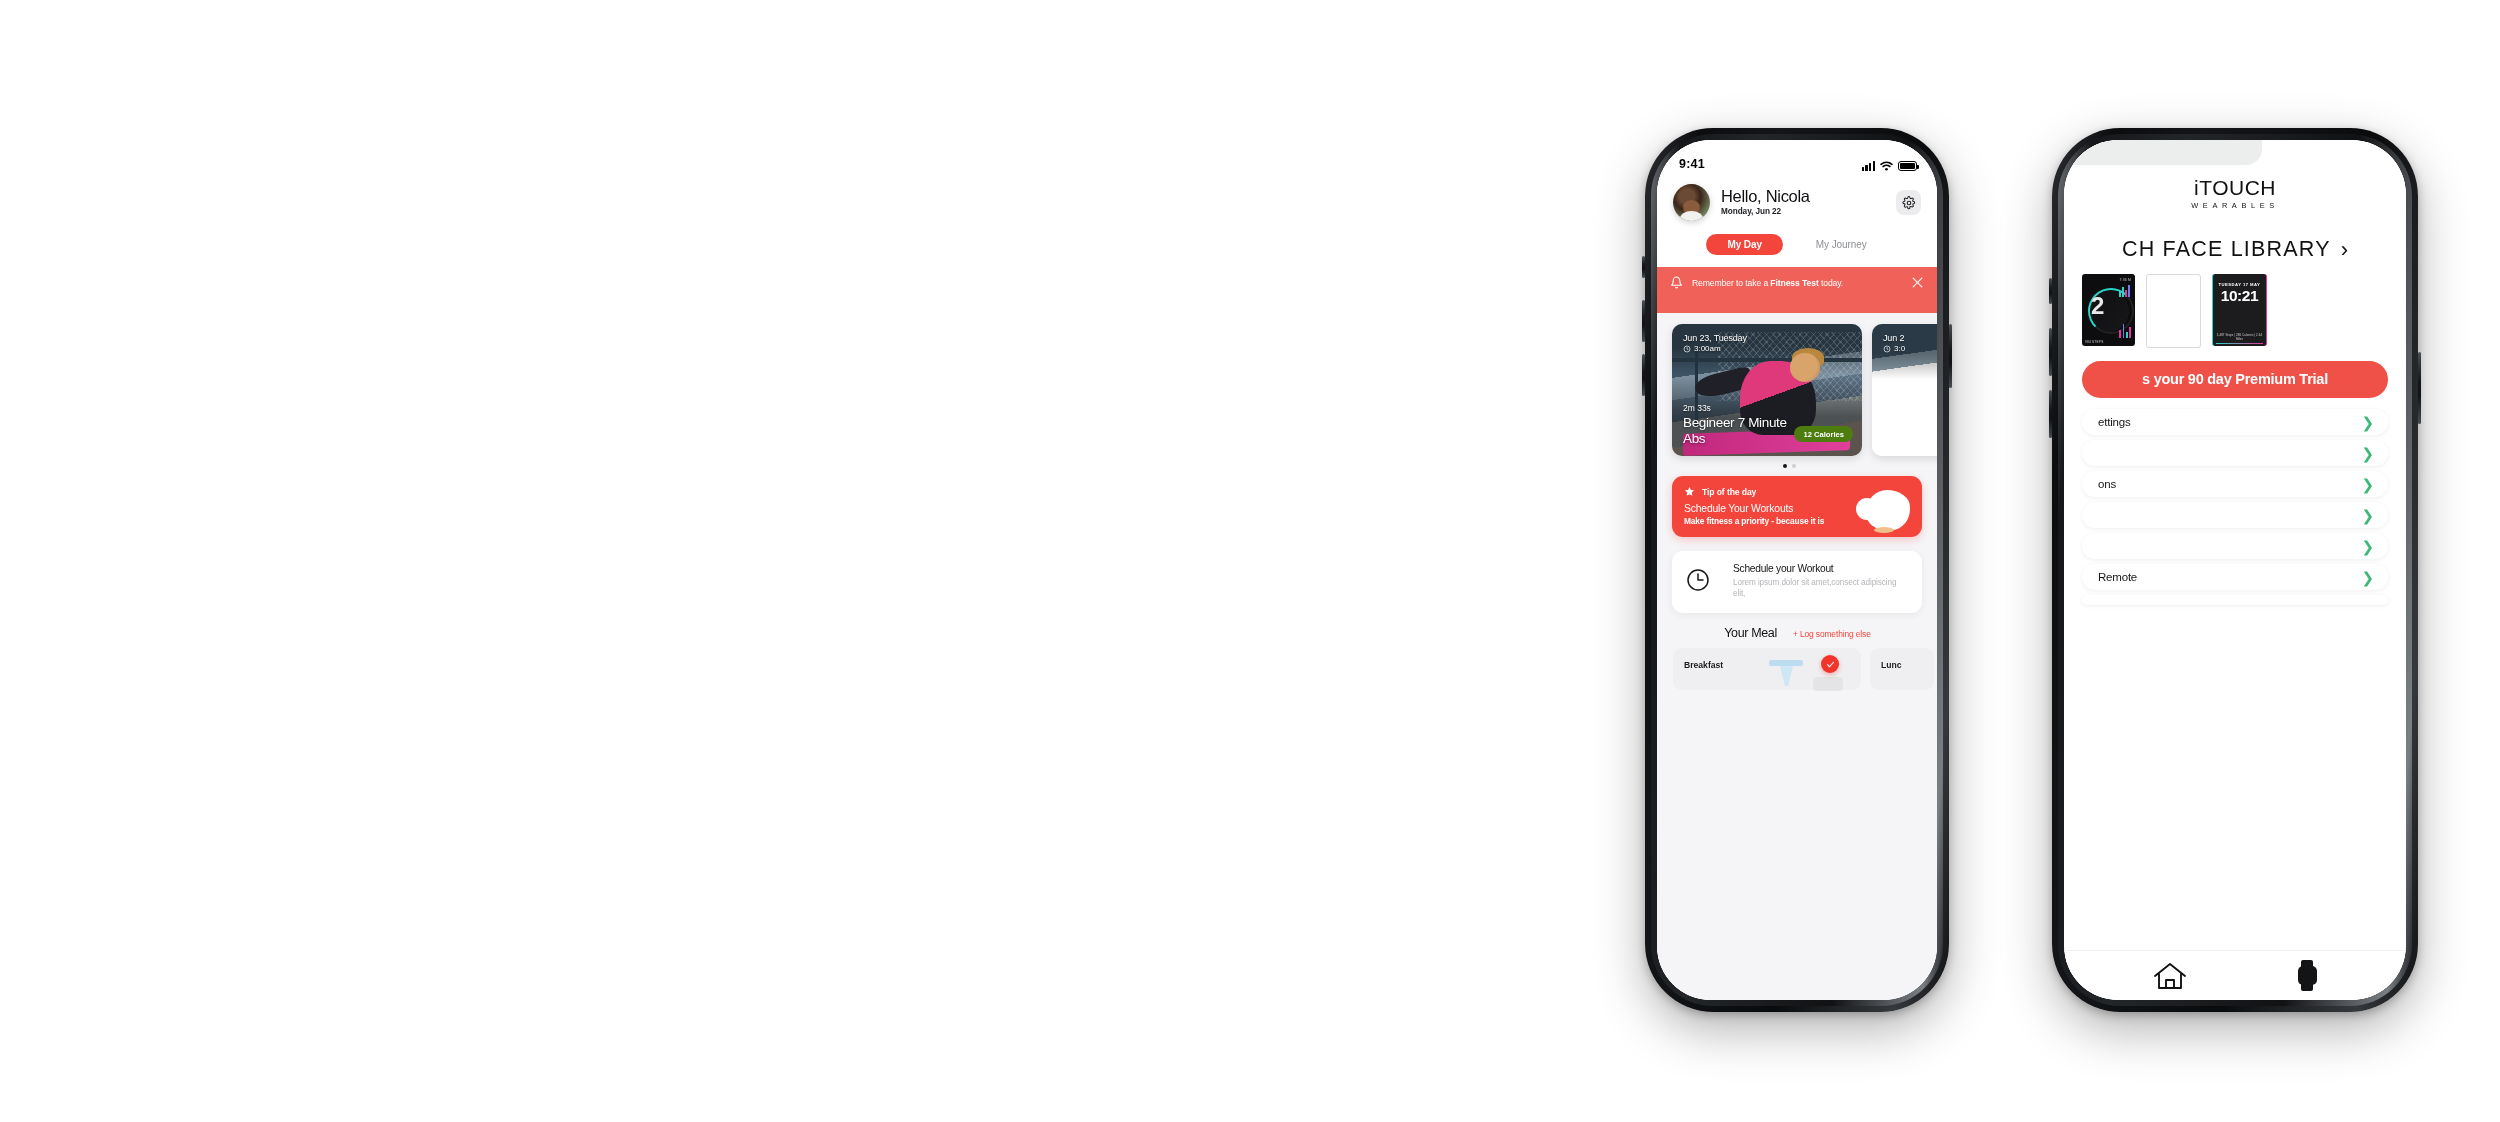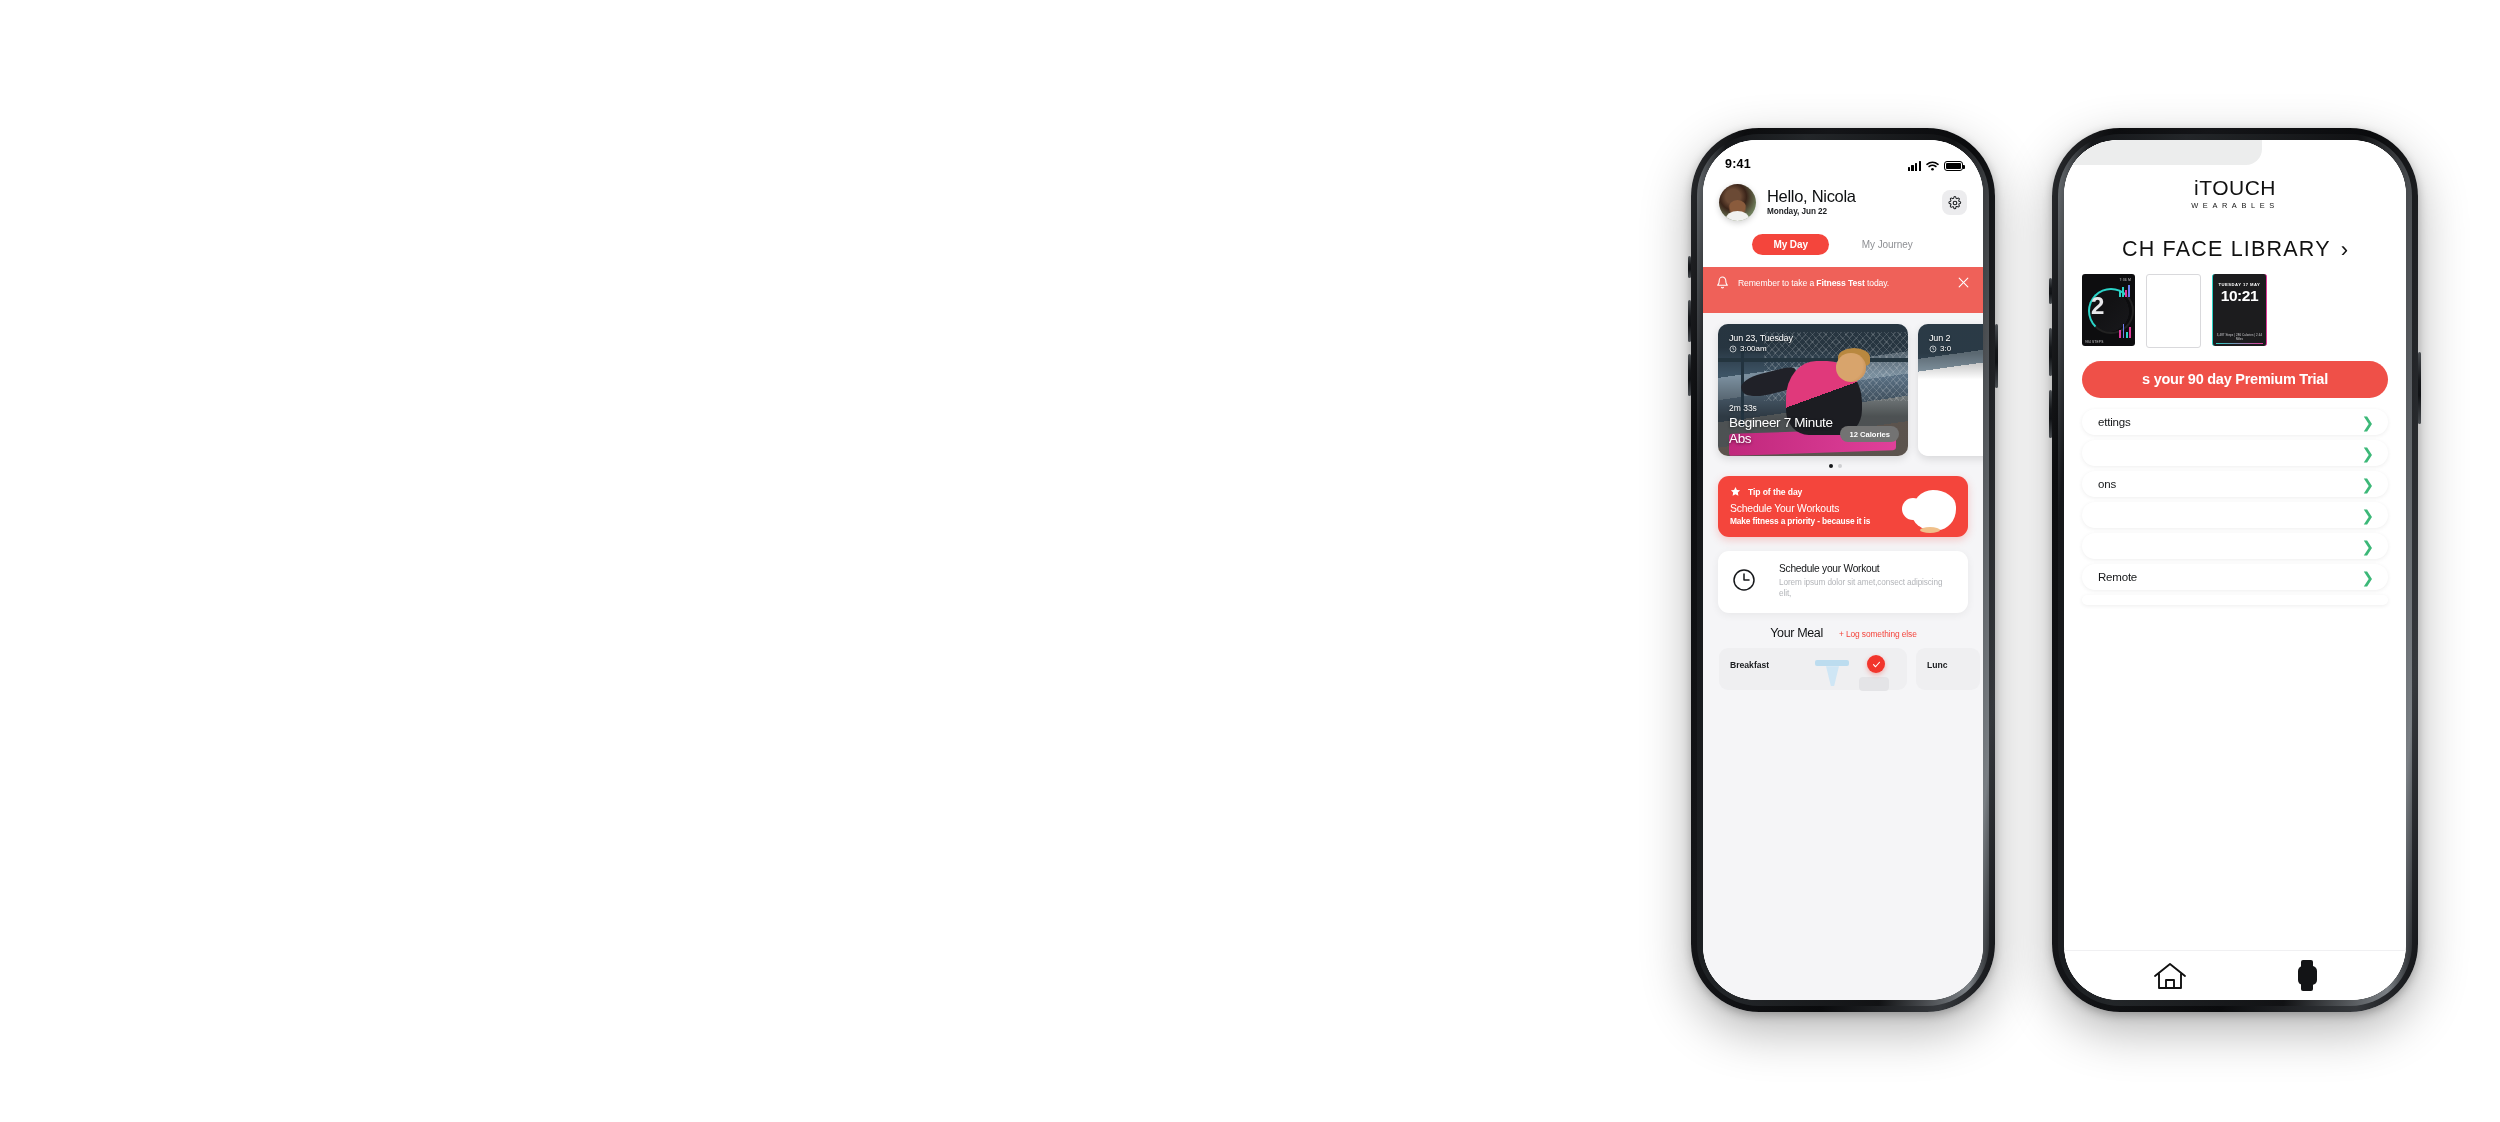--- a/index.html
+++ b/index.html
@@ -51,21 +51,21 @@
     overflow: hidden;
   }
   .sidebtn {
     position: absolute;
     background: linear-gradient(180deg,#4a4e52,#16181b 40%,#101215 60%,#494d51);
     border-radius: 2px;
   }
 
   
   #phone-left {
-    left: 1691px;
+    left: 1645px;
     top: 128px;
     width: 278px;
     height: 858px;
     z-index: 20;
   }
   #phone-left .inner { background:#f4f4f6; }
 
   .p1 {
     position: absolute; inset: 0;
     background: #f5f5f7;
@@ -248,21 +248,21 @@
     position:absolute; left:11px; bottom:10px; color:#fff;
   }
   .wcard-bot .dur { font-size:8.5px; text-shadow:0 1px 2px rgba(0,0,0,.55); margin-bottom:2px;}
   .wcard-bot .name {
     font-size:13.5px; line-height:1.14; letter-spacing:-.35px;
     text-shadow:0 1px 3px rgba(0,0,0,.55);
     max-width:110px;
   }
   .cal-pill {
     position:absolute; right:9px; bottom:14px;
-    background:#737373; color:#fff;
+    background:#4d7c0f; color:#fff;
     font-size:7.6px; font-weight:bold;
     padding: 3.5px 9px; border-radius:14px;
   }
   .wcard.blank .photo{
     background:
       linear-gradient(180deg, rgba(0,0,0,.35) 0 22%, rgba(0,0,0,0) 42%),
       linear-gradient(172deg, #41596b 0 22%, #8b9fad 22% 30%, #ffffff 30% 100%);
   }
 
   .dots { display:flex; justify-content:center; gap:5px; padding: 8px 0 6px 0; margin-right:15px;}

